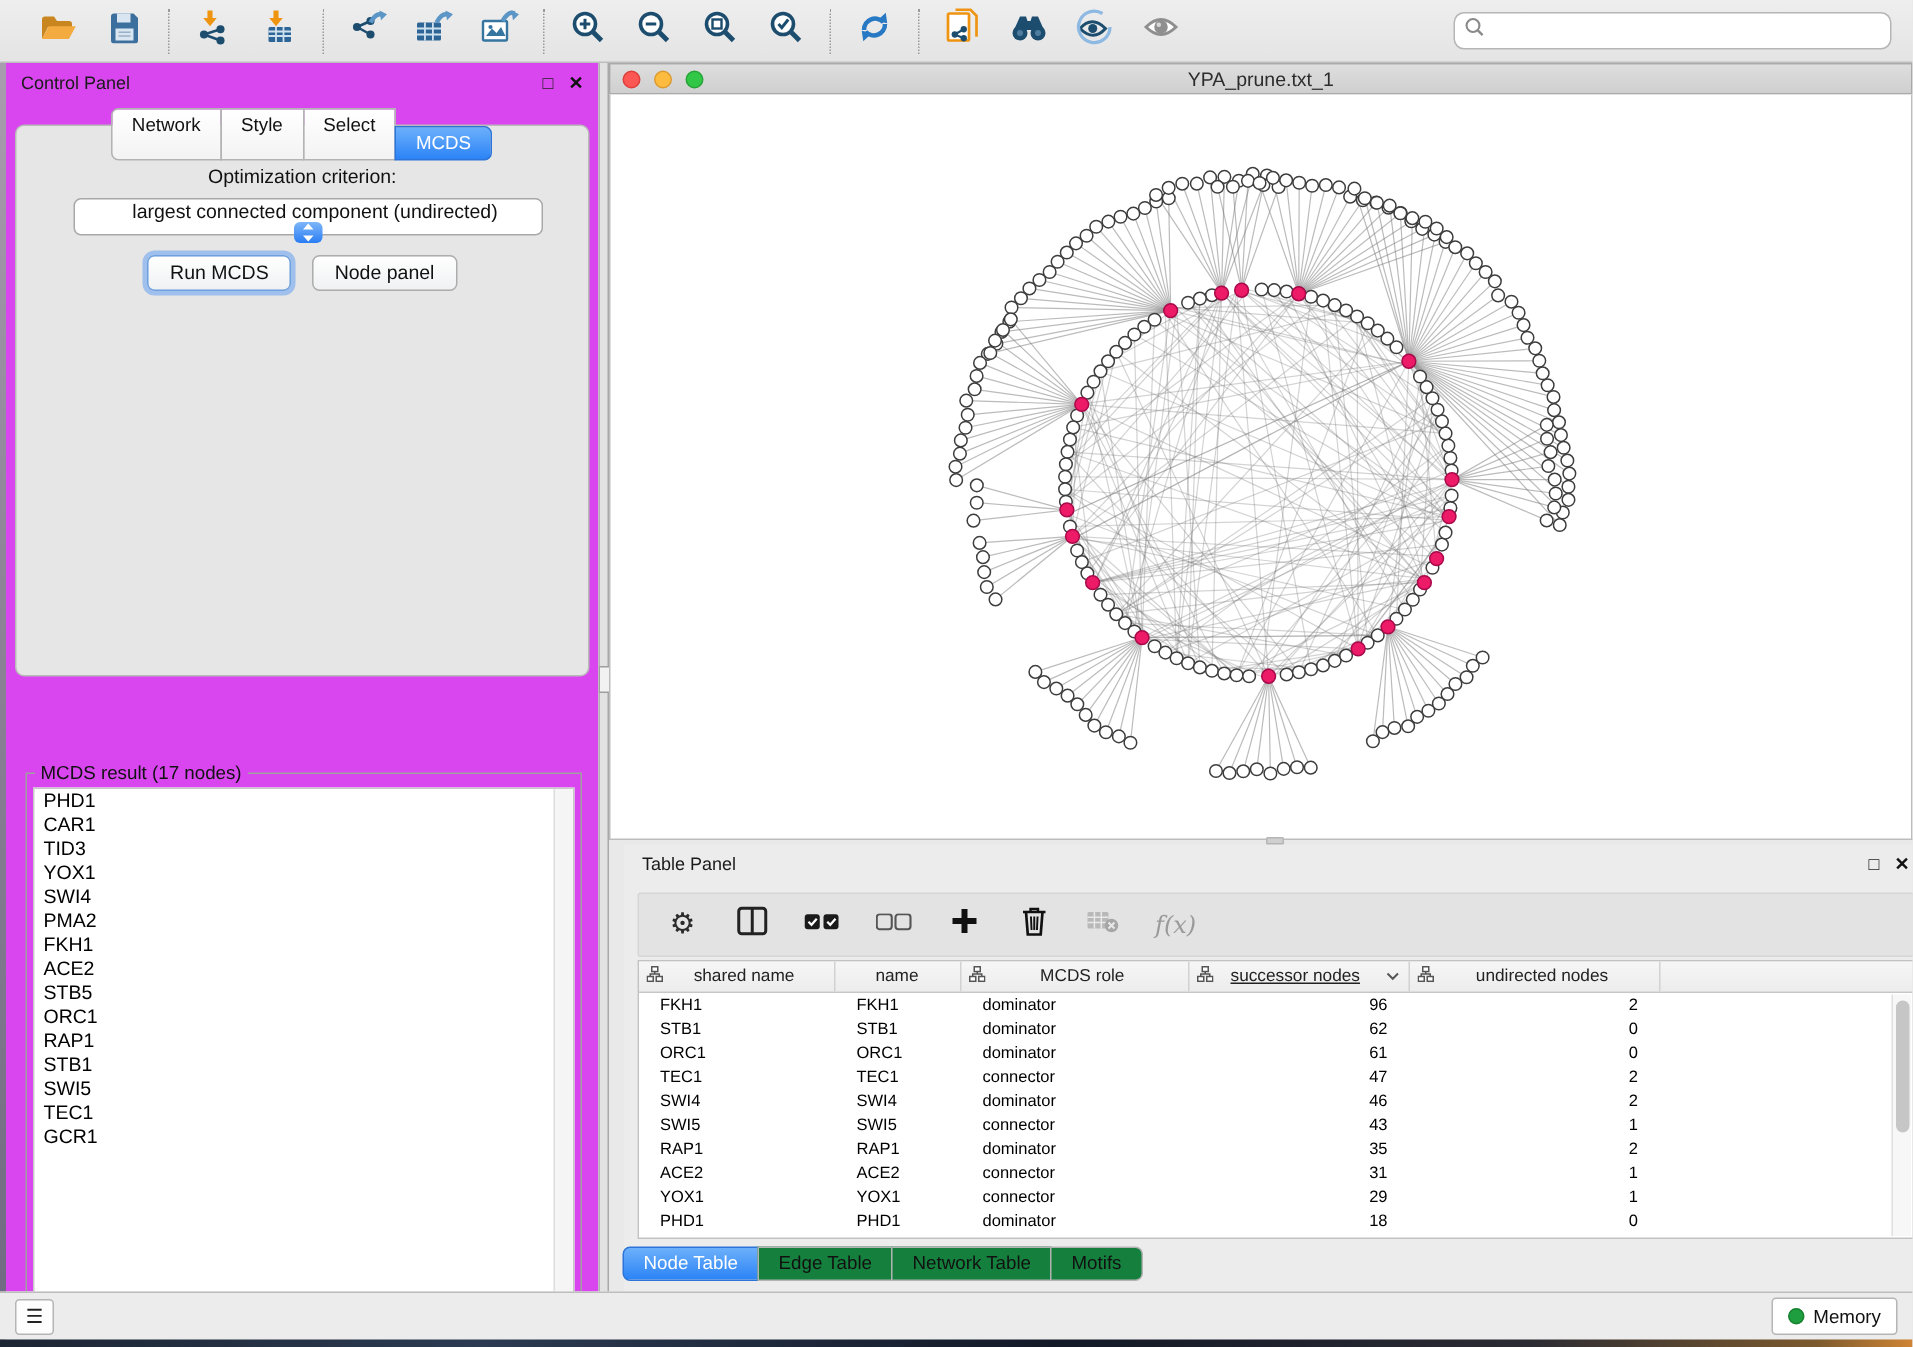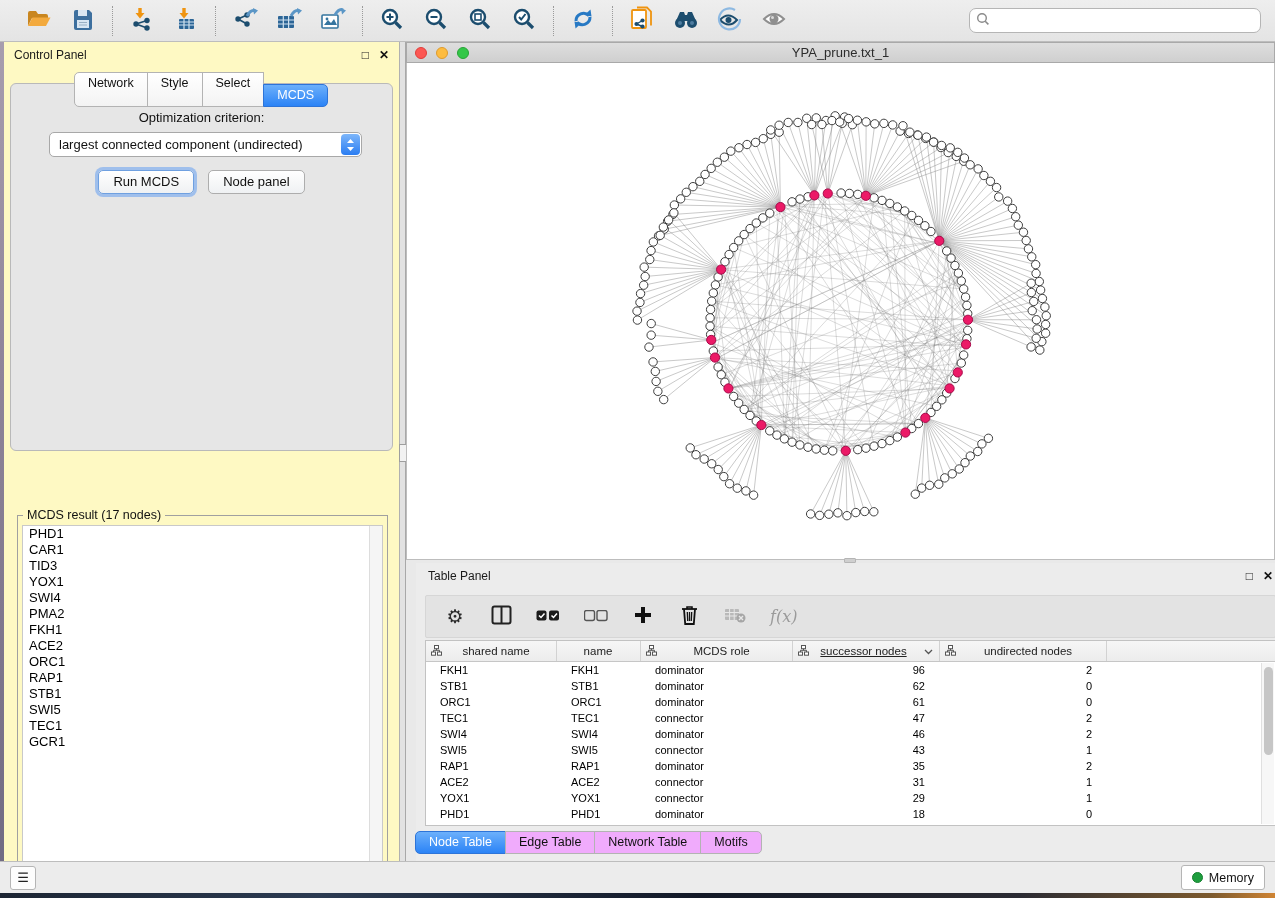--- a/index.html
+++ b/index.html
@@ -19,39 +19,39 @@
     display:flex; align-items:center; padding:0 6px; }
   .searchbox input { border:none; outline:none; flex:1; font-size:12px; margin-left:5px; background:transparent; }
 
   
   .left-sliver { position:absolute; left:0; top:42px; width:4px; height:851px;
     background:linear-gradient(#a79dae,#8e8498 40%,#6f6a82); }
   .wallpaper { position:absolute; left:0; top:893px; width:1275px; height:5px;
     background:linear-gradient(90deg,#1c2533,#2c3b52 25%,#131927 55%,#2b2b33 80%,#7c5a2e 95%,#cf8434); }
 
   
-  .control-panel { position:absolute; left:4px; top:42px; width:395px; height:819px; background:#fef9c3; }
+  .control-panel { position:absolute; left:4px; top:42px; width:395px; height:819px; background:#d946ef; }
   .panel-titlebar { height:26px; display:flex; align-items:center; padding:0 10px; }
   .panel-title { font-size:12px; color:#1a1a1a; }
   .panel-ctrls { margin-left:auto; display:flex; gap:10px; align-items:center; }
   .float-ic { font-size:12px; color:#222; line-height:1; }
   .close-ic { font-size:12px; font-weight:bold; color:#111; line-height:1; }
 
   .ctab-row { position:absolute; left:0; top:30px; width:100%; display:flex; justify-content:center; z-index:3; }
   .ctab { font-size:12.5px; padding:3px 13px 4px; background:linear-gradient(#ffffff,#f3f3f3);
     border:1px solid #b3b3b3; margin-left:-1px; color:#111; }
   .ctab:first-child { border-radius:5px 0 0 5px; }
   .ctab:last-child { border-radius:0 5px 5px 0; }
   .ctab.sel { background:linear-gradient(#6cb0fb,#2b83f6); color:#fff; border-color:#2d74d8;margin-top:12px; }
 
   .options-box { position:absolute; left:6px; top:41px; width:383px; height:368px;
     background:#e6e6e6; border:1px solid #b9b9b9; border-radius:6px; }
   .opt-label { text-align:center; margin-top:26px; font-size:13px; color:#111; }
   .selectbox { position:absolute; left:38px; top:48px; width:313px; height:25px; background:#fff;
-    border:1px solid #a8a8a8; border-radius:5px; display:flex; align-items:center; font-size:13px; }
+    border:1px solid #a8a8a8; border-radius:5px; display:flex; align-items:center; font-size:13px;flex-direction:column; }
   .selectbox .val { flex:1; padding-left:9px; color:#111; white-space:nowrap; }
   .stepper { width:19px; height:21px; margin-right:1px; border-radius:4px;
     background:linear-gradient(#7db6fa,#2a7df2); display:flex; flex-direction:column;
     align-items:center; justify-content:center; gap:2px; }
   .btn-row { position:absolute; left:0; top:86px; width:100%; display:flex; justify-content:center; gap:14px; }
   .mac-btn { font-size:13px; color:#111; background:linear-gradient(#ffffff,#eff1f3);
     border:1px solid #adadad; border-radius:5px; padding:3px 14px 4px; }
   .mac-btn.focus { box-shadow:0 0 0 3px rgba(112,165,240,.6); border-color:#6fa0e0; }
 
   .mcds-group { position:absolute; left:13px; top:466px; width:371px; height:372px; }
@@ -99,21 +99,21 @@
     padding-left:5px; position:relative; }
   .th .lbl { flex:1; text-align:center; padding-right:6px; }
   .tbody { position:relative; }
   .tr { display:flex; height:16px; align-items:center; }
   .td { font-size:11px; color:#000; padding-left:14px; white-space:nowrap; overflow:hidden; }
   .td.num { text-align:right; padding-left:0; padding-right:15px; }
   .tscroll { position:absolute; right:1px; top:22px; bottom:1px; width:13px; background:#f7f7f7; border-left:1px solid #e0e0e0; }
   .tthumb { position:absolute; left:2px; top:4px; width:9px; height:88px; background:#c6c6c6; border-radius:5px; }
 
   .bottom-tabs { position:absolute; left:0; right:0; top:268px; display:flex; justify-content:flex-start; }
-  .btab { font-size:12.5px; padding:3px 13px 4px; background:#f0abfc; border:1px solid #b3b3b3; margin-left:-1px; color:#111; }
+  .btab { font-size:12.5px; padding:3px 13px 4px; background:#15803d; border:1px solid #b3b3b3; margin-left:-1px; color:#111; }
   .btab:first-child { border-radius:5px 0 0 5px; }
   .btab:last-child { border-radius:0 5px 5px 0; }
   .btab.sel { background:linear-gradient(#6cb0fb,#2b83f6); color:#fff; border-color:#2d74d8; }
 
   
   .status-bar { position:absolute; left:0; top:861px; width:1275px; height:32px; background:#ececec;
     border-top:1px solid #bdbdbd; display:flex; align-items:center; padding:0 10px; }
   .list-btn { width:26px; height:24px; background:#fdfdfd; border:1px solid #b5b5b5; border-radius:3px;
     display:flex; align-items:center; justify-content:center; font-size:13px; color:#222; }
   .memory-btn { margin-left:auto; height:25px; background:#fff; border:1px solid #b5b5b5; border-radius:3px;
@@ -357,20 +357,21 @@
       <div class="mcds-list" id="mcds-list">
         <div class="mcds-scroll"></div>
       <div class="mitem">PHD1</div>
           <div class="mitem">CAR1</div>
           <div class="mitem">TID3</div>
           <div class="mitem">YOX1</div>
           <div class="mitem">SWI4</div>
           <div class="mitem">PMA2</div>
           <div class="mitem">FKH1</div>
           <div class="mitem">ACE2</div>
+          <div class="mitem">STB5</div>
           <div class="mitem">ORC1</div>
           <div class="mitem">RAP1</div>
           <div class="mitem">STB1</div>
           <div class="mitem">SWI5</div>
           <div class="mitem">TEC1</div>
           <div class="mitem">GCR1</div>
         </div>
     </div>
   </div>
 

